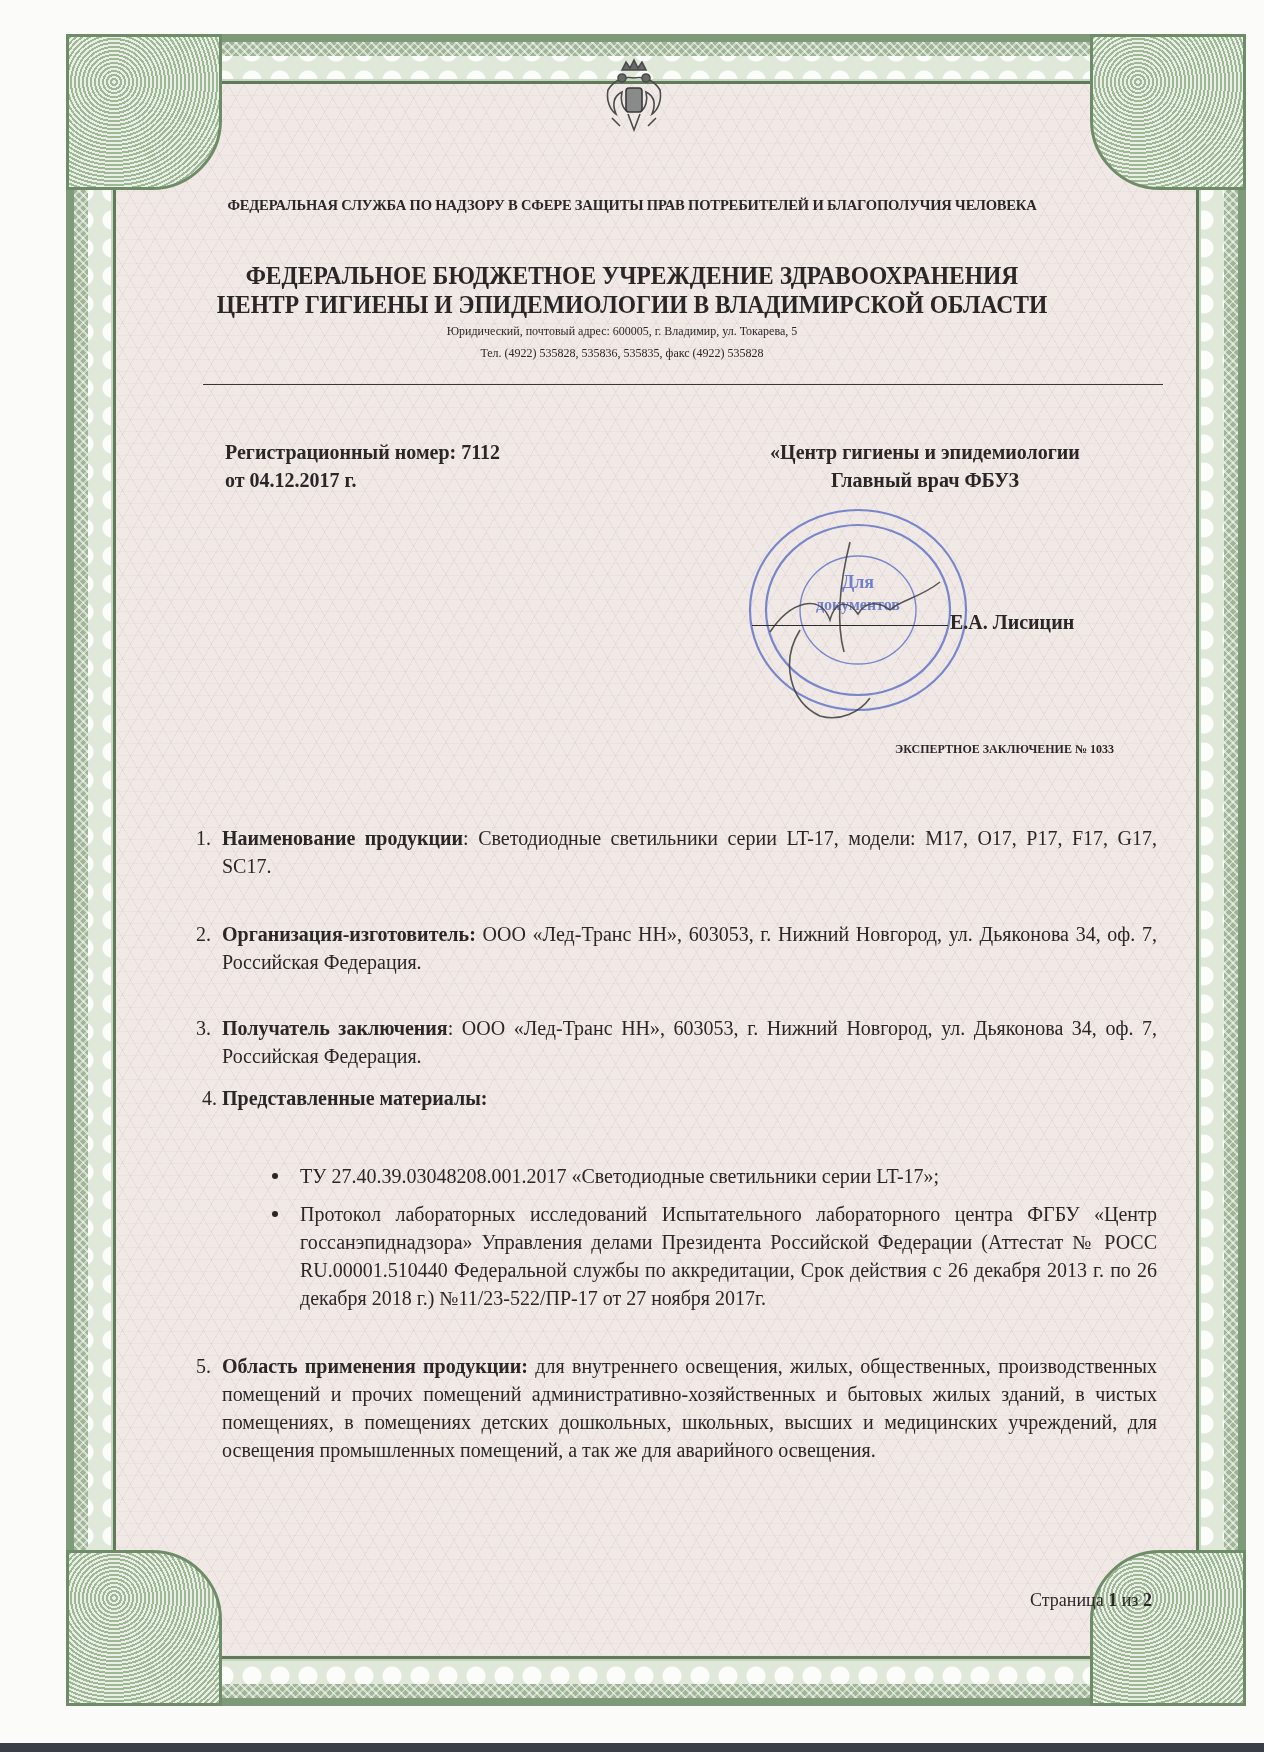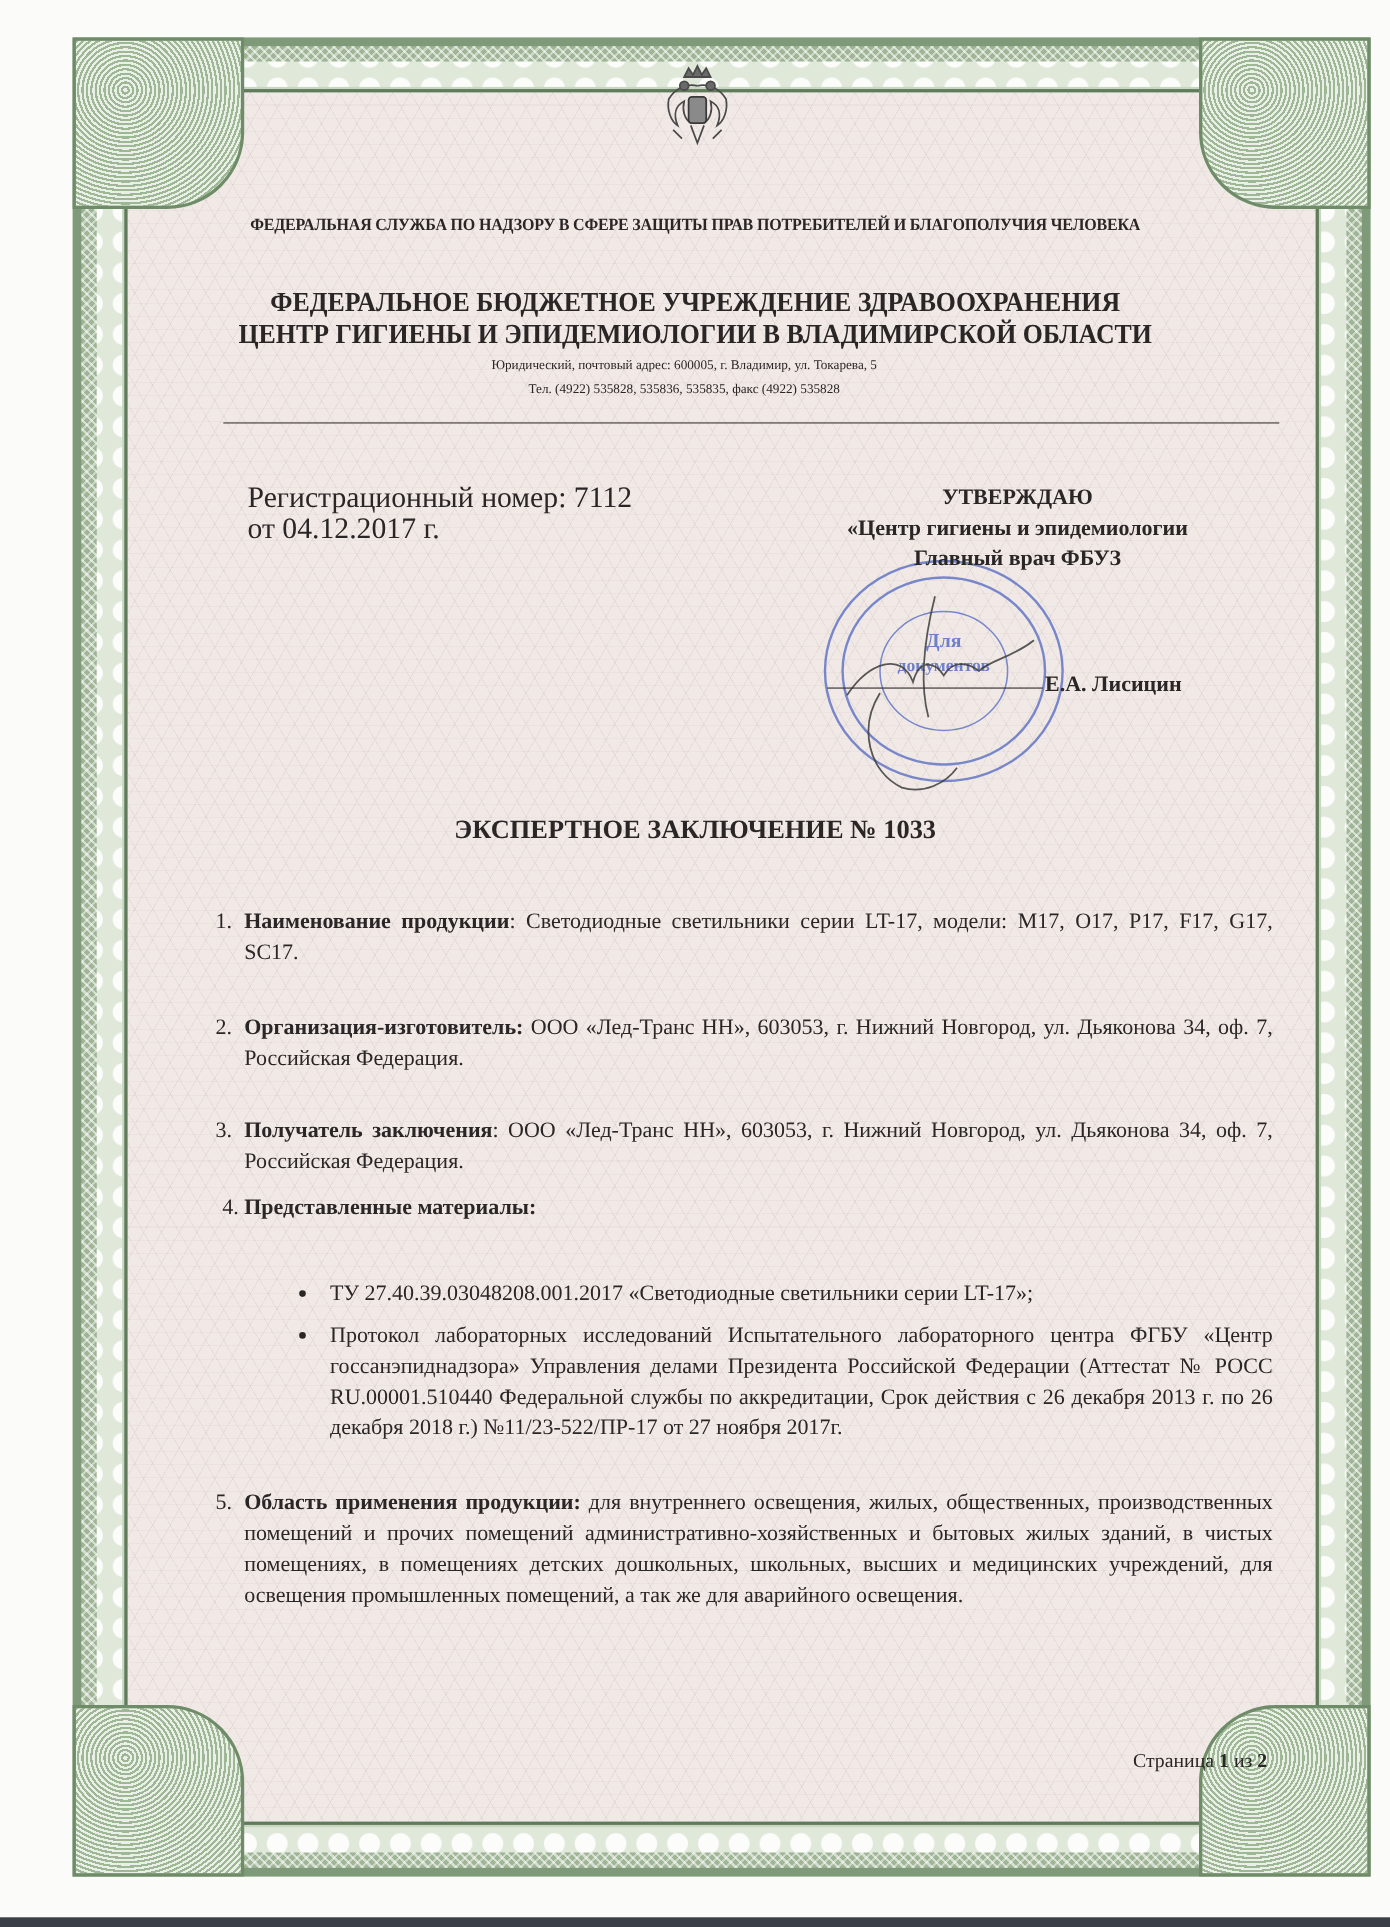--- a/index.html
+++ b/index.html
@@ -56,28 +56,28 @@
     left:150px; width:964px; top:196px; font-size:15.5px; font-weight:bold;
     letter-spacing:-0.2px; text-align:center; transform:scaleX(0.94); transform-origin:center;
   }
   .inst-title {
     left:150px; width:964px; font-size:25px; font-weight:bold; text-align:center;
     line-height:29px; transform:scaleX(0.94); transform-origin:center;
   }
   .addr { left:140px; width:964px; font-size:12px; text-align:center; line-height:22px; }
   .rule { left:203px; top:384px; width:960px; height:0; border-top:1.5px solid #3b3636; }
 
-  .reg { left:225px; top:438px; font-size:27px; font-weight:normal; line-height:28px; }
+  .reg { left:225px; top:438px; font-size:20px; font-weight:bold; line-height:28px; }
   .approve { left:720px; width:410px; top:438px; font-size:20px; font-weight:bold; line-height:28px; text-align:center; }
   .sign-line { left:752px; top:625px; width:196px; border-top:1.8px solid #2a2a2a; }
   .signer { left:950px; top:611px; font-size:20px; font-weight:bold; }
 
   .stamp { position:absolute; left:740px; top:502px; width:250px; height:220px; pointer-events:none; }
 
-  .doc-title { left:150px; width:964px; top:742px; font-size:24px; font-weight:bold; text-align:center; }
+  .doc-title { left:150px; width:964px; top:742px; font-size:12px; font-weight:bold; text-align:right; }
 
   .item { left:222px; width:935px; font-size:20px; line-height:28px; text-align:justify; }
   .item .num { position:absolute; left:-26px; top:0; }
   .item b { font-weight:bold;margin-top:44px; }
   .bullets { left:300px; width:857px; font-size:20px; line-height:28px; text-align:justify; }
   .bullet { position:relative; margin-bottom:10px; }
   .bullet .dot { position:absolute; left:-28px; top:11px; width:6px; height:6px; border-radius:50%; background:#2a2626; }
 
   .footer { left:1030px; top:1590px; font-size:18px; }
   .footer b { font-weight:bold; }
@@ -132,21 +132,20 @@
   <text x="118" y="86" text-anchor="middle" fill="#5b6fc4" opacity="0.85" font-family="Liberation Serif, serif" font-weight="bold" font-size="18">Для</text>
   <text x="118" y="108" text-anchor="middle" fill="#5b6fc4" opacity="0.85" font-family="Liberation Serif, serif" font-weight="bold" font-size="16">документов</text>
   <g fill="none" stroke="#3c3c3c" stroke-width="1.6" opacity="0.85">
     <path d="M30 130 C50 100 80 90 90 118 C96 96 110 100 118 112 C126 98 140 100 150 108 C160 98 180 96 200 80"></path>
     <path d="M60 128 C40 160 50 200 80 214 C100 220 120 210 130 196"></path>
     <path d="M110 40 C100 80 96 120 104 150"></path>
   </g>
 </svg>
 
 <div class="abs approve">
-  <div>УТВЕРЖДАЮ</div>
   <div>«Центр гигиены и эпидемиологии</div>
   <div>Главный врач ФБУЗ</div>
 </div>
 <div class="abs sign-line"></div>
 <div class="abs signer">Е.А. Лисицин</div>
 
 <div class="abs doc-title">ЭКСПЕРТНОЕ ЗАКЛЮЧЕНИЕ № 1033</div>
 
 <div class="abs item" style="top:824px">
   <span class="num">1.</span>

